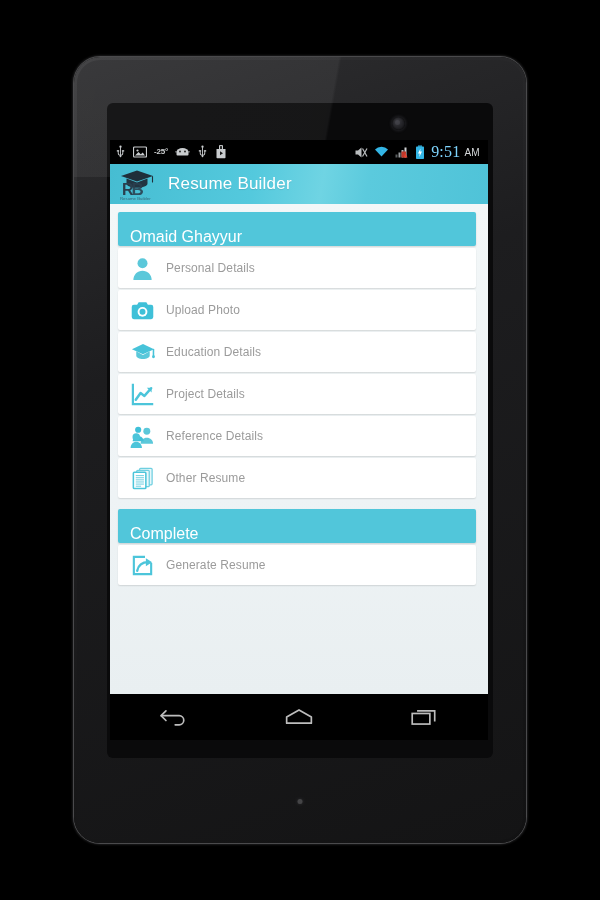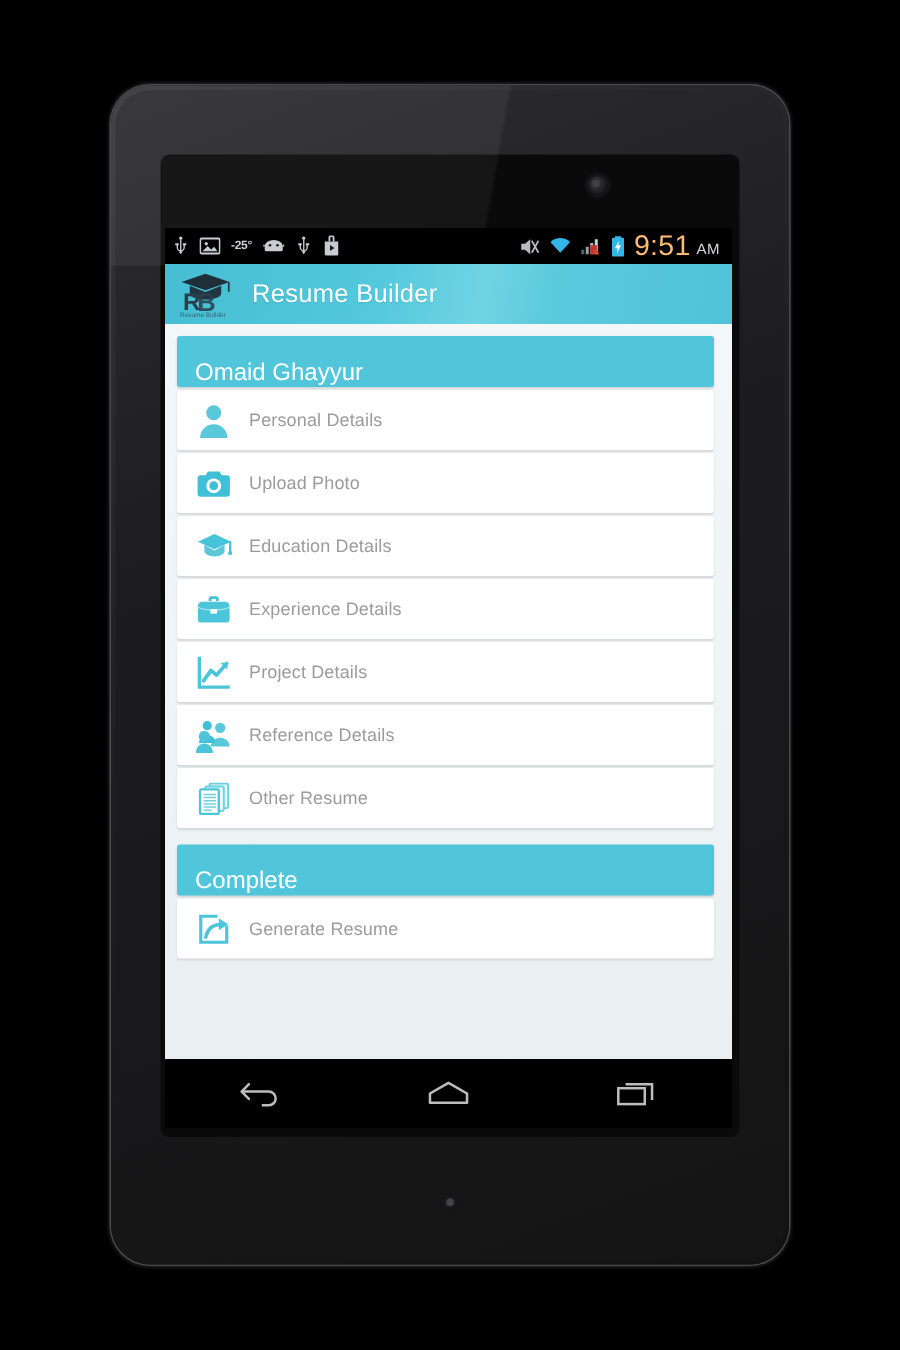--- a/index.html
+++ b/index.html
@@ -54,21 +54,21 @@
   }
   #led {
     position:absolute; left:50%; top:742px; transform:translateX(-50%);
     width:5px; height:5px; border-radius:50%;
     background:#6b6b6e; opacity:.55;
     box-shadow:0 0 3px 1px rgba(150,150,155,0.18);
   }
 
   
   #screen {
-    position:absolute; left:110px; top:152px;
+    position:absolute; left:110px; top:140px;
     width:378px; height:600px;
     background:#eef3f4;
     overflow:hidden;
   }
 
   
   #statusbar {
     position:relative; height:24px; width:100%;
     background:#000;
     display:flex; align-items:center;
@@ -76,21 +76,21 @@
   }
   #sb-left { display:flex; align-items:center; gap:7px; flex:0 0 auto; }
   #sb-mid { flex:1 1 auto; }
   #sb-right { display:flex; align-items:center; gap:6px; flex:0 0 auto; padding-right:2px;}
   .sb-ico { display:block; }
   #sb-temp {
     color:#cfd2d4; font-size:8px; font-weight:bold; letter-spacing:-0.2px;
     font-family:"Liberation Sans", sans-serif; line-height:1;
   }
   #sb-clock {
-    color:#fdba74; font-size:19px; font-family:Liberation Sans, sans-serif;
+    color:#7dd3fc; font-size:16px; font-family:Liberation Serif, serif;
     letter-spacing:0.2px; line-height:1;
   }
   #sb-ampm {
     color:#d5d8da; font-size:10px; font-family:"Liberation Sans", sans-serif;
     letter-spacing:0.3px; margin-left:-2px; align-self:flex-end; padding-bottom:2px;
   }
 
   
   #actionbar {
     position:relative; height:40px; width:100%;
@@ -270,29 +270,20 @@
       <div class="list-row">
         <svg class="row-ico" viewBox="0 0 26 26">
           <path d="M2 9.5 L13.5 4.2 L25 9.5 L13.5 14.8z" fill="#47c3d9"></path>
           <path d="M6.5 11.6 v4.4 c0 2.2 3.2 3.7 7 3.7 s7-1.5 7-3.7 v-4.4 L13.5 15.6z" fill="#5bc8da"></path>
           <path d="M24.4 9.8 v6.6" stroke="#47c3d9" stroke-width="1.6" fill="none" stroke-linecap="round"></path>
           <circle cx="24.4" cy="17.4" r="1.5" fill="#47c3d9"></circle>
         </svg>
         <span class="row-label">Education Details</span>
       </div>
 
-      <div class="list-row">
-        <svg class="row-ico" viewBox="0 0 26 26">
-          <path d="M9.5 7 v-1.6 a1.8 1.8 0 0 1 1.8-1.8 h3.4 a1.8 1.8 0 0 1 1.8 1.8 V7 h-2 V5.6 h-3 V7z" fill="#47c3d9"></path>
-          <path d="M2 10.5 a3 3 0 0 1 3-3 h16 a3 3 0 0 1 3 3 v9 a2.4 2.4 0 0 1-2.4 2.4 H4.4 A2.4 2.4 0 0 1 2 19.5z" fill="#4cc5da"></path>
-          <rect x="10.6" y="12.5" width="4.8" height="3.2" rx="0.8" fill="#ffffff" opacity="0.92"></rect>
-          <path d="M2 11.2 c4 2.6 18 2.6 22 0" stroke="#ffffff" stroke-width="0.9" fill="none" opacity="0.45"></path>
-        </svg>
-        <span class="row-label">Experience Details</span>
-      </div>
 
       <div class="list-row">
         <svg class="row-ico" viewBox="0 0 26 26">
           <path d="M3 3 v20 h20" stroke="#4cc5da" stroke-width="2.3" fill="none" stroke-linecap="square"></path>
           <path d="M6 18.5 L11 11.5 L15 14.5 L22 6.5" stroke="#4cc5da" stroke-width="2.6" fill="none" stroke-linejoin="round" stroke-linecap="round"></path>
           <path d="M17.5 6 h5 v5z" fill="#4cc5da"></path>
         </svg>
         <span class="row-label">Project Details</span>
       </div>
 

